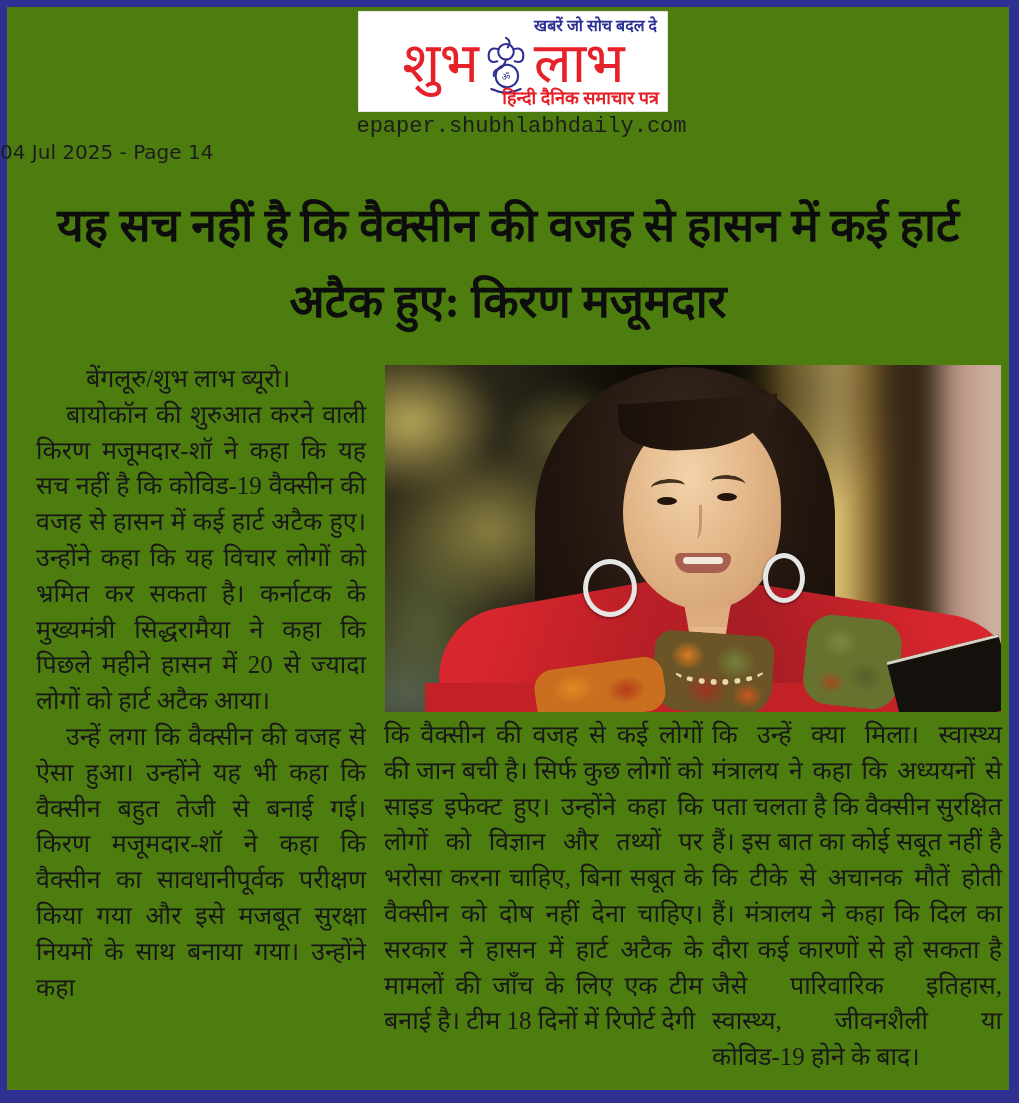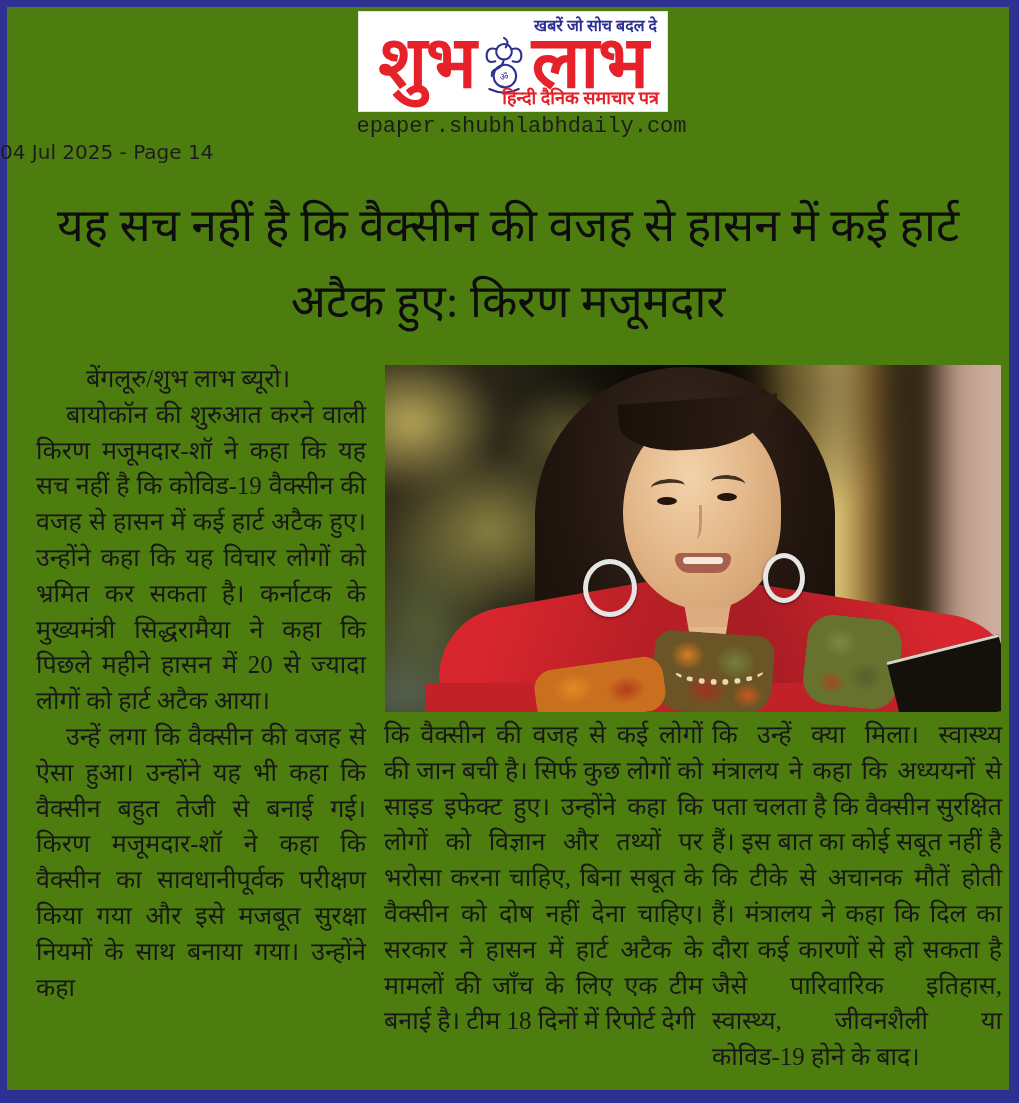--- a/index.html
+++ b/index.html
@@ -15,32 +15,32 @@
   
   .border-top{position:absolute;left:0;top:0;width:1019px;height:7px;background:#2e3192;}
   .border-left{position:absolute;left:0;top:0;width:7px;height:1103px;background:#2e3192;}
   .border-right{position:absolute;right:0;top:0;width:10px;height:1103px;background:#2e3192;}
   .border-bottom{position:absolute;left:0;bottom:0;width:1019px;height:13px;background:#2e3192;}
 
   
   .masthead{position:absolute;left:358px;top:11px;width:308px;height:99px;background:#fff;border:1px solid #e3e3e3;}
   .tagline{position:absolute;top:2px;right:10px;color:#2e3192;font-size:16px;font-weight:bold;white-space:nowrap;}
   .logo-row{position:absolute;top:20px;left:0;right:0;display:flex;justify-content:center;align-items:center;gap:1px;}
-  .logo-word{color:#e62129;font-size:72px;font-weight:700;line-height:60px;letter-spacing:-1px;text-align:right;}
+  .logo-word{color:#e62129;font-size:56px;font-weight:400;line-height:60px;letter-spacing:-1px;text-align:right;}
   .ganesh{width:52px;height:62px;display:inline-block;margin:0 1px;}
   .subtitle{position:absolute;bottom:2px;right:8px;color:#e62129;font-size:18px;font-weight:bold;white-space:nowrap;}
 
   .site-url{position:absolute;left:12px;top:114px;width:1019px;text-align:center;
     font-family:Liberation Mono, monospace;font-size:22px;color:#1c1c1c;}
   .date-line{position:absolute;left:0;top:140px;width:1019px;text-align:left;
     font-family:"DejaVu Sans","Liberation Sans",sans-serif;font-size:20px;color:#1c1c1c;}
 
   
   .headline{position:absolute;left:28px;top:188px;width:960px;text-align:center;
-    font-size:46px;line-height:76px;font-weight:400;color:#0d0d0d;}
+    font-size:46px;line-height:76px;font-weight:700;color:#0d0d0d;}
 
   
   .col{position:absolute;font-size:25px;line-height:35.8px;color:#181818;text-align:justify;}
   .col p{margin:0;text-indent:30px;}
   .col .byline{font-weight:normal;text-indent:50px;}
   .col .no-indent{text-indent:0;}
   .col1{left:36px;top:361px;width:330px;}
   .col2{left:384px;top:717px;width:319px;}
   .col3{left:712px;top:717px;width:290px;}
 

